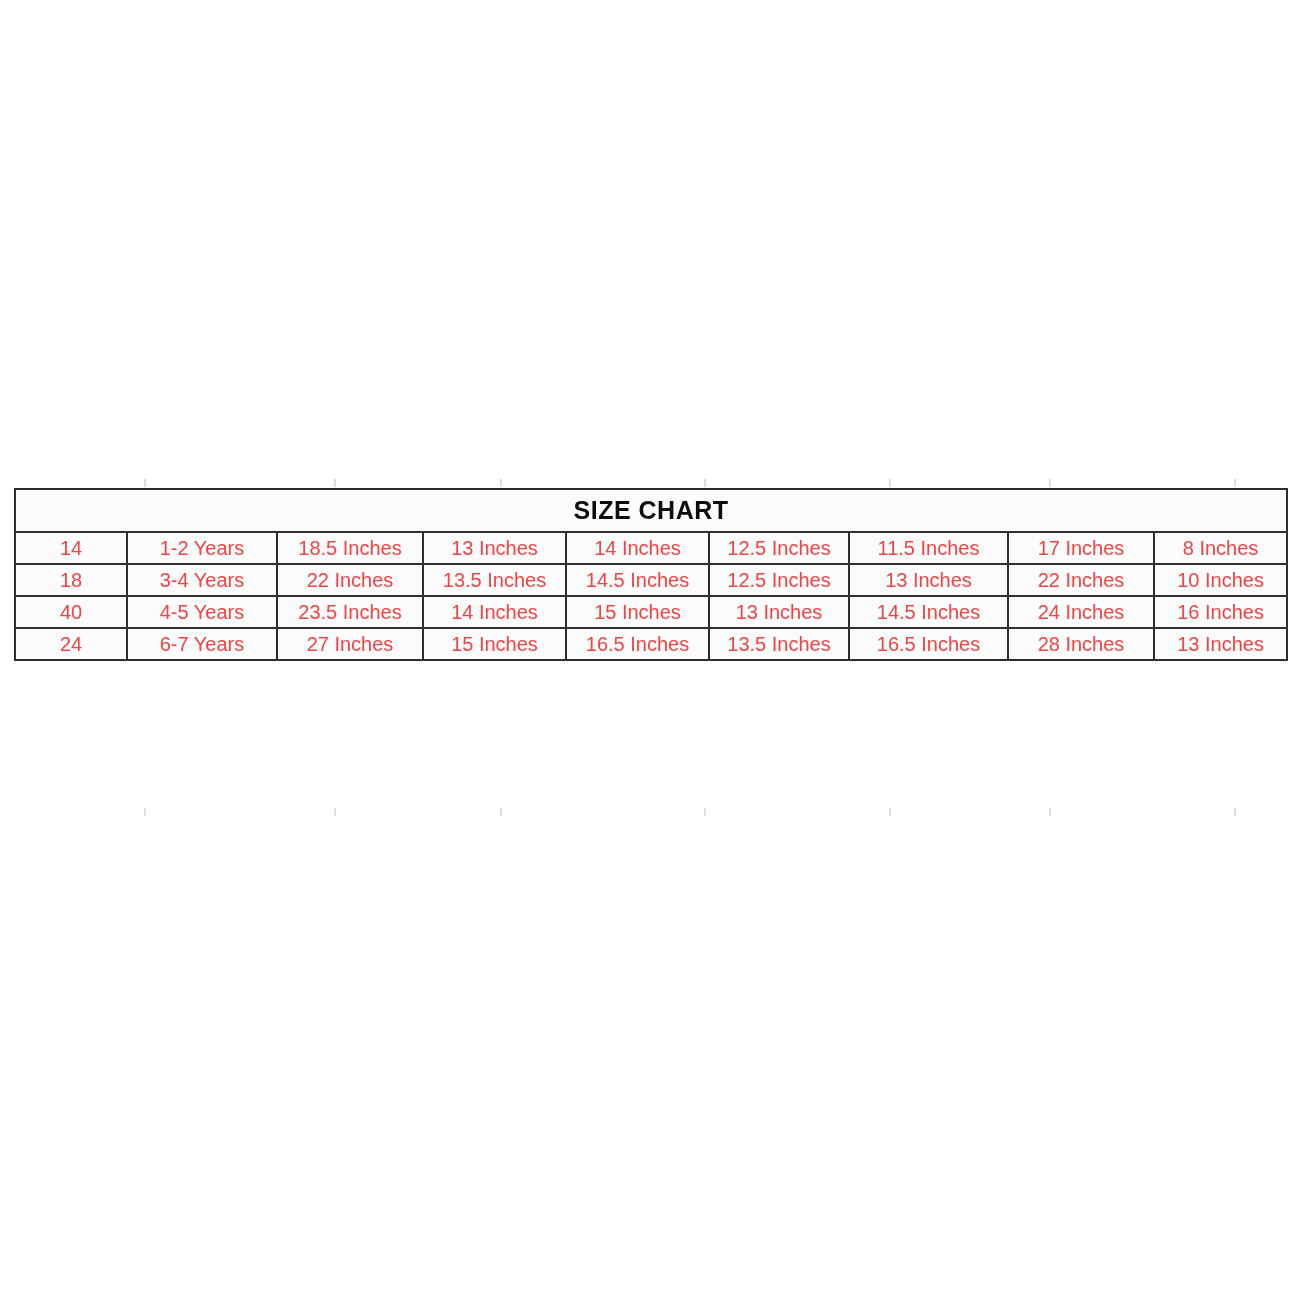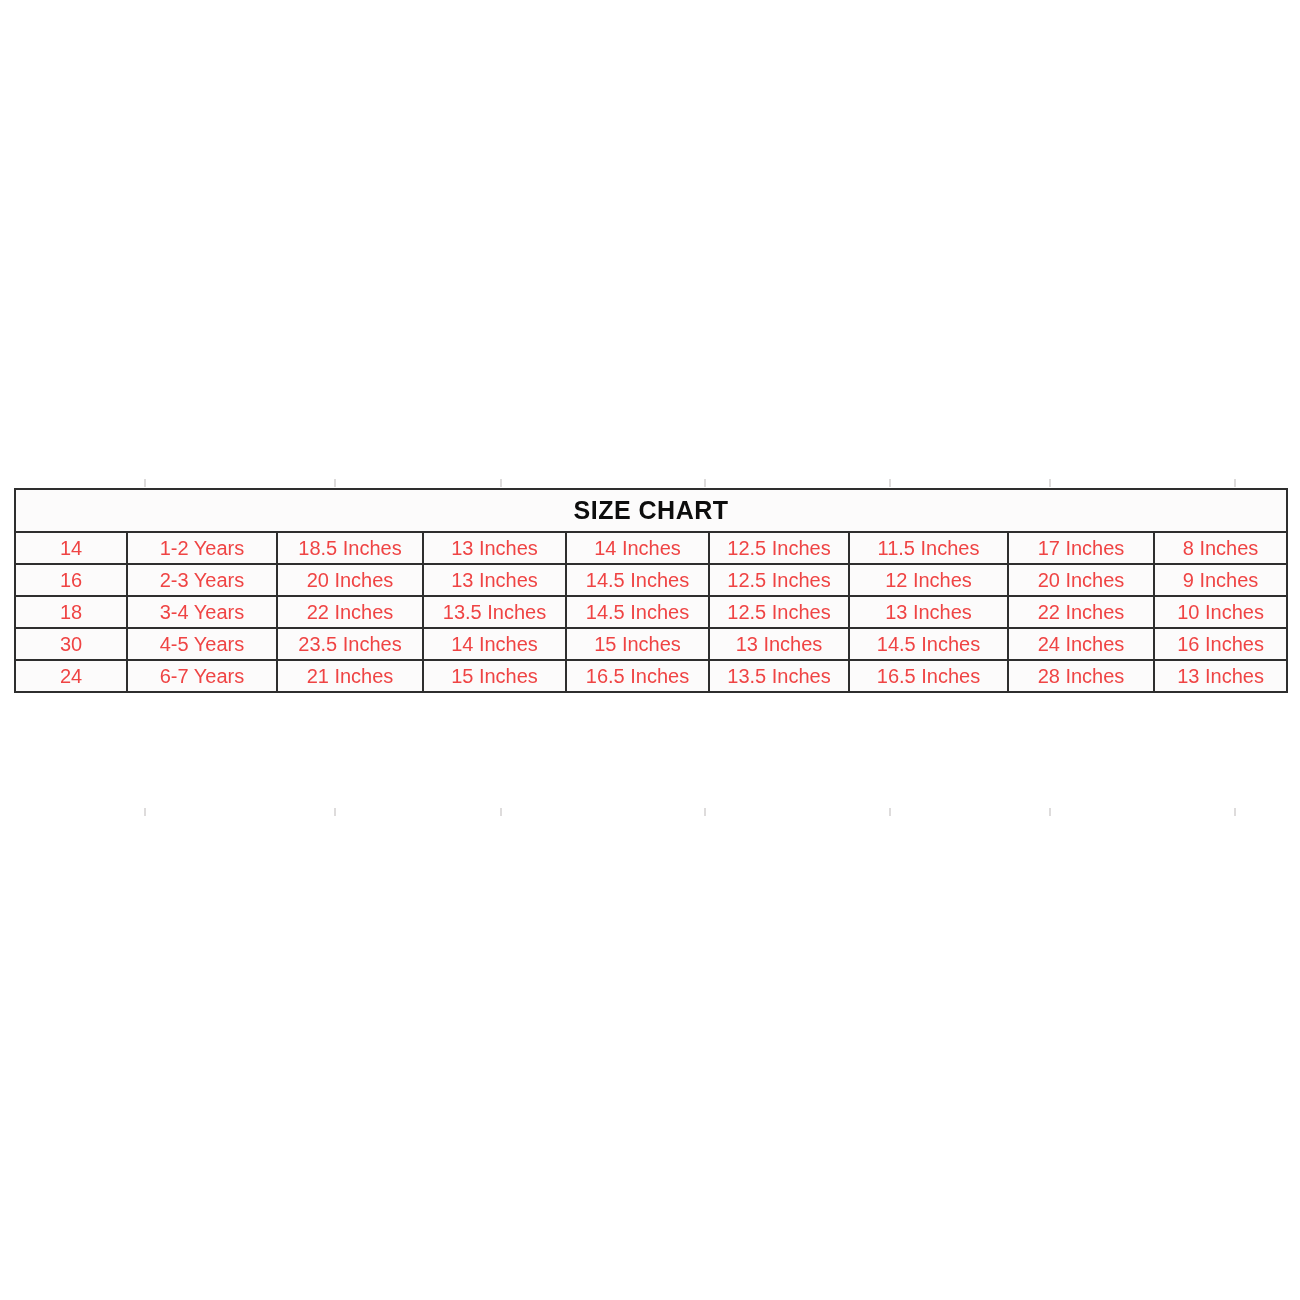--- a/index.html
+++ b/index.html
@@ -106,56 +106,45 @@
           <td>1-2 Years</td>
           <td>18.5 Inches</td>
           <td>13 Inches</td>
           <td>14 Inches</td>
           <td>12.5 Inches</td>
           <td>11.5 Inches</td>
           <td>17 Inches</td>
           <td>8 Inches</td>
         </tr>
         <tr>
-          <td>16</td>
-          <td>2-3 Years</td>
-          <td>20 Inches</td>
-          <td>13 Inches</td>
-          <td>14.5 Inches</td>
-          <td>12.5 Inches</td>
-          <td>12 Inches</td>
-          <td>20 Inches</td>
-          <td>9 Inches</td>
-        </tr>
-        <tr>
           <td>18</td>
           <td>3-4 Years</td>
           <td>22 Inches</td>
           <td>13.5 Inches</td>
           <td>14.5 Inches</td>
           <td>12.5 Inches</td>
           <td>13 Inches</td>
           <td>22 Inches</td>
           <td>10 Inches</td>
         </tr>
         <tr>
-          <td>30</td>
+          <td>40</td>
           <td>4-5 Years</td>
           <td>23.5 Inches</td>
           <td>14 Inches</td>
           <td>15 Inches</td>
           <td>13 Inches</td>
           <td>14.5 Inches</td>
           <td>24 Inches</td>
           <td>16 Inches</td>
         </tr>
         <tr>
           <td>24</td>
           <td>6-7 Years</td>
-          <td>21 Inches</td>
+          <td>27 Inches</td>
           <td>15 Inches</td>
           <td>16.5 Inches</td>
           <td>13.5 Inches</td>
           <td>16.5 Inches</td>
           <td>28 Inches</td>
           <td>13 Inches</td>
         </tr>
       </tbody>
   </table>
 </div>

